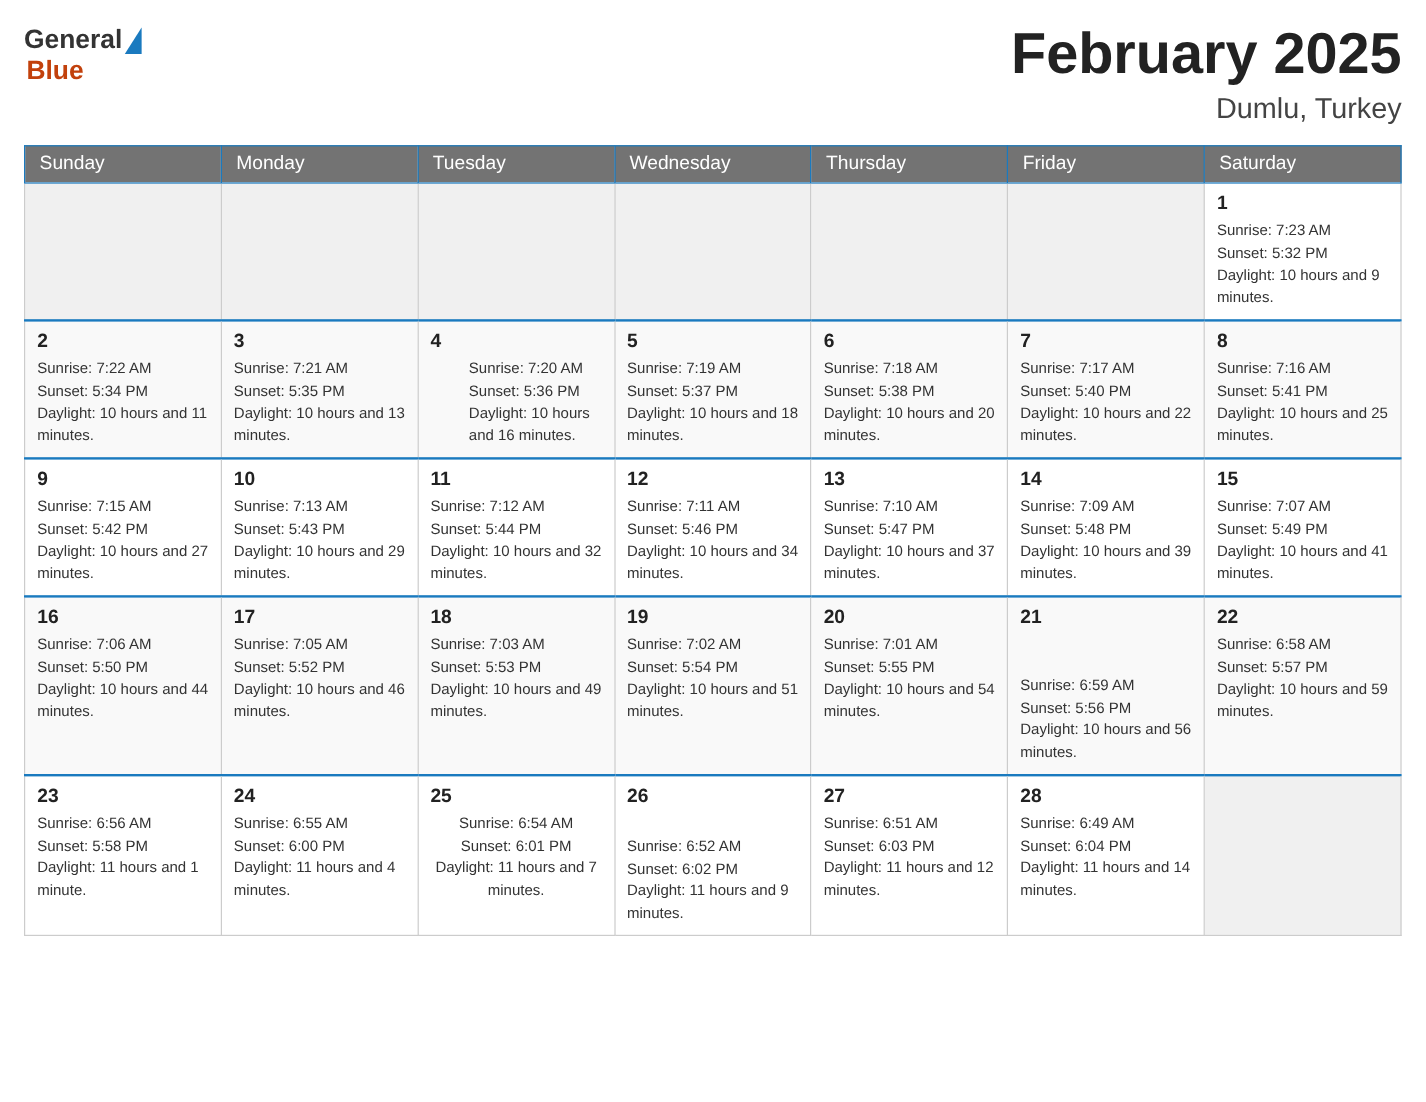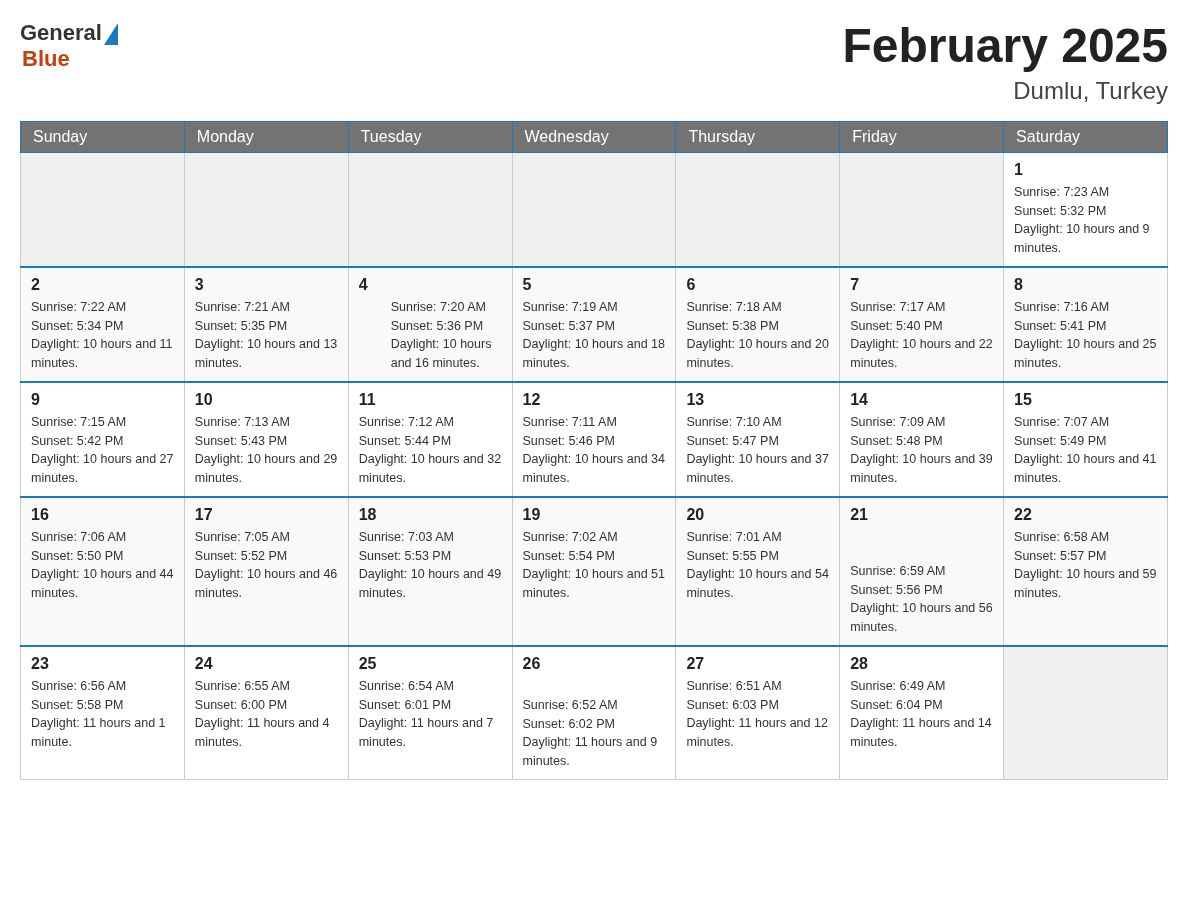--- a/index.html
+++ b/index.html
@@ -288,21 +288,21 @@
 Daylight: 11 hours and 1 minute.</div>
         </td>
         <td>
           <span class="day-number">24</span>
           <div class="day-info" style="white-space: pre-line;">Sunrise: 6:55 AM
 Sunset: 6:00 PM
 Daylight: 11 hours and 4 minutes.</div>
         </td>
         <td>
           <span class="day-number">25</span>
-          <div class="day-info" style="white-space: pre-line;">Sunrise: 6:54 AM
+          <div class="day-info" style="white-space: pre-line; text-align: center;">Sunrise: 6:54 AM
 Sunset: 6:01 PM
 Daylight: 11 hours and 7 minutes.</div>
         </td>
         <td>
           <span class="day-number">26</span>
           <div class="day-info" style="white-space: pre-line; margin-top: 23px;">Sunrise: 6:52 AM
 Sunset: 6:02 PM
 Daylight: 11 hours and 9 minutes.</div>
         </td>
         <td>

